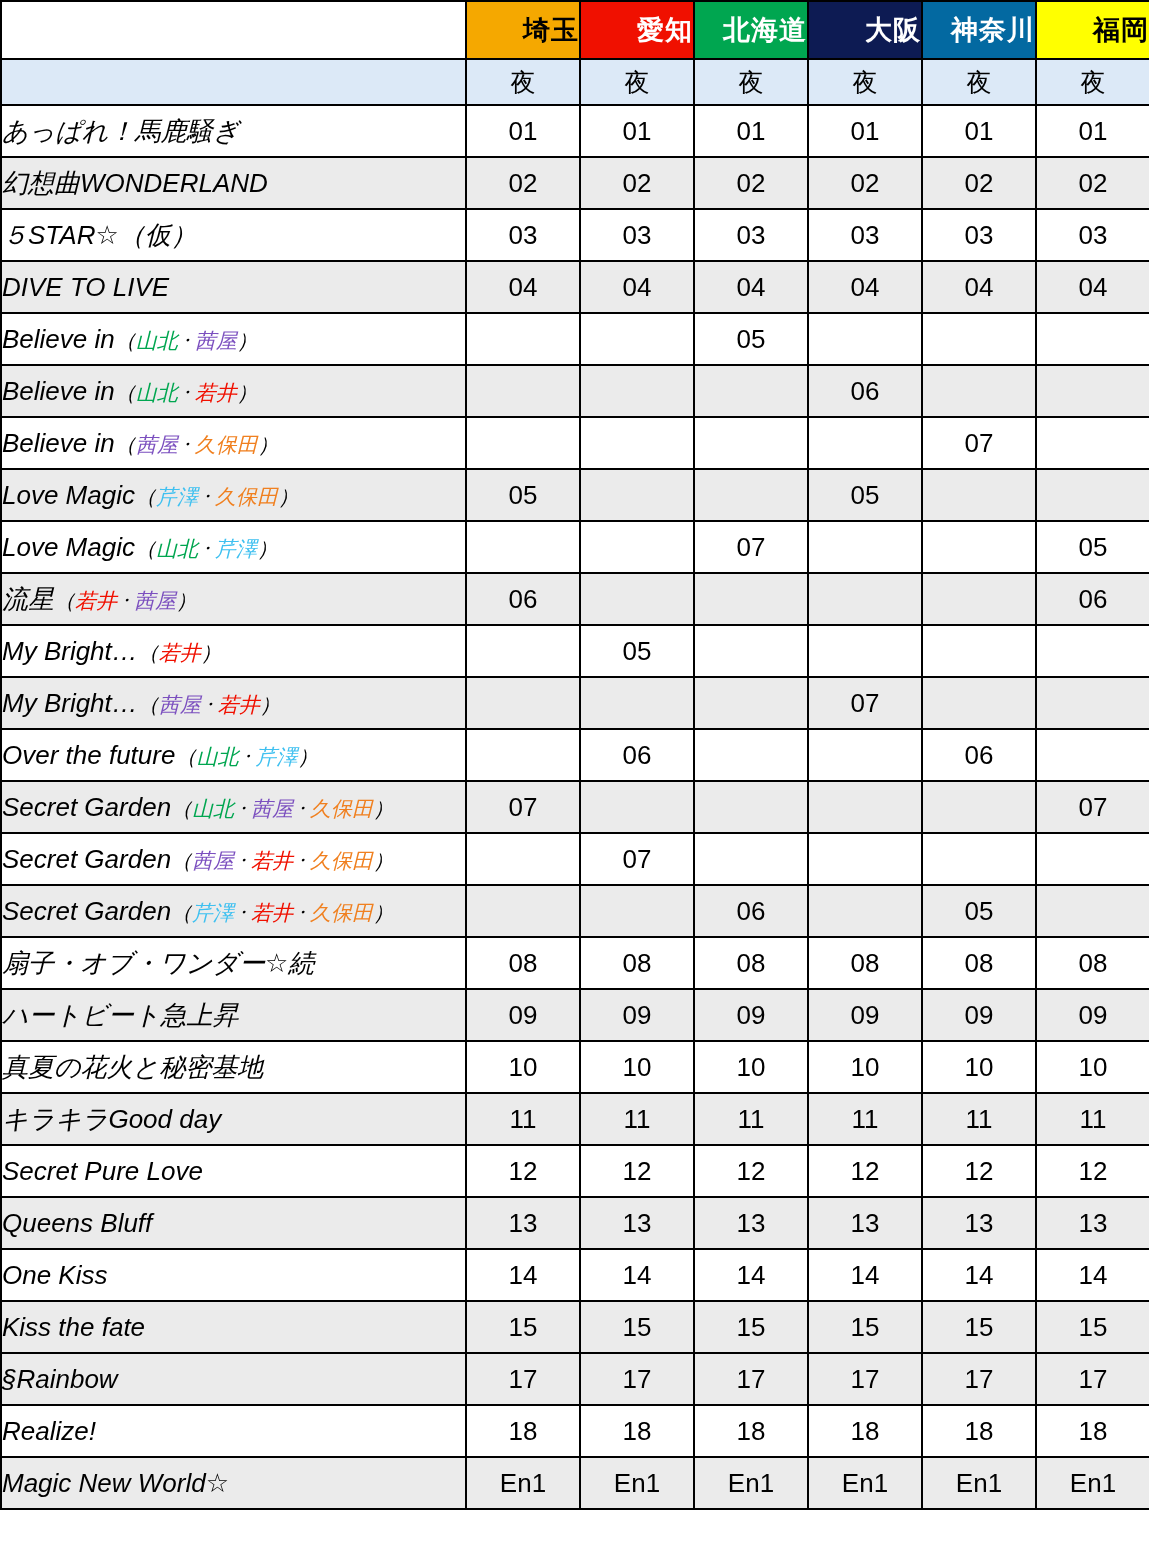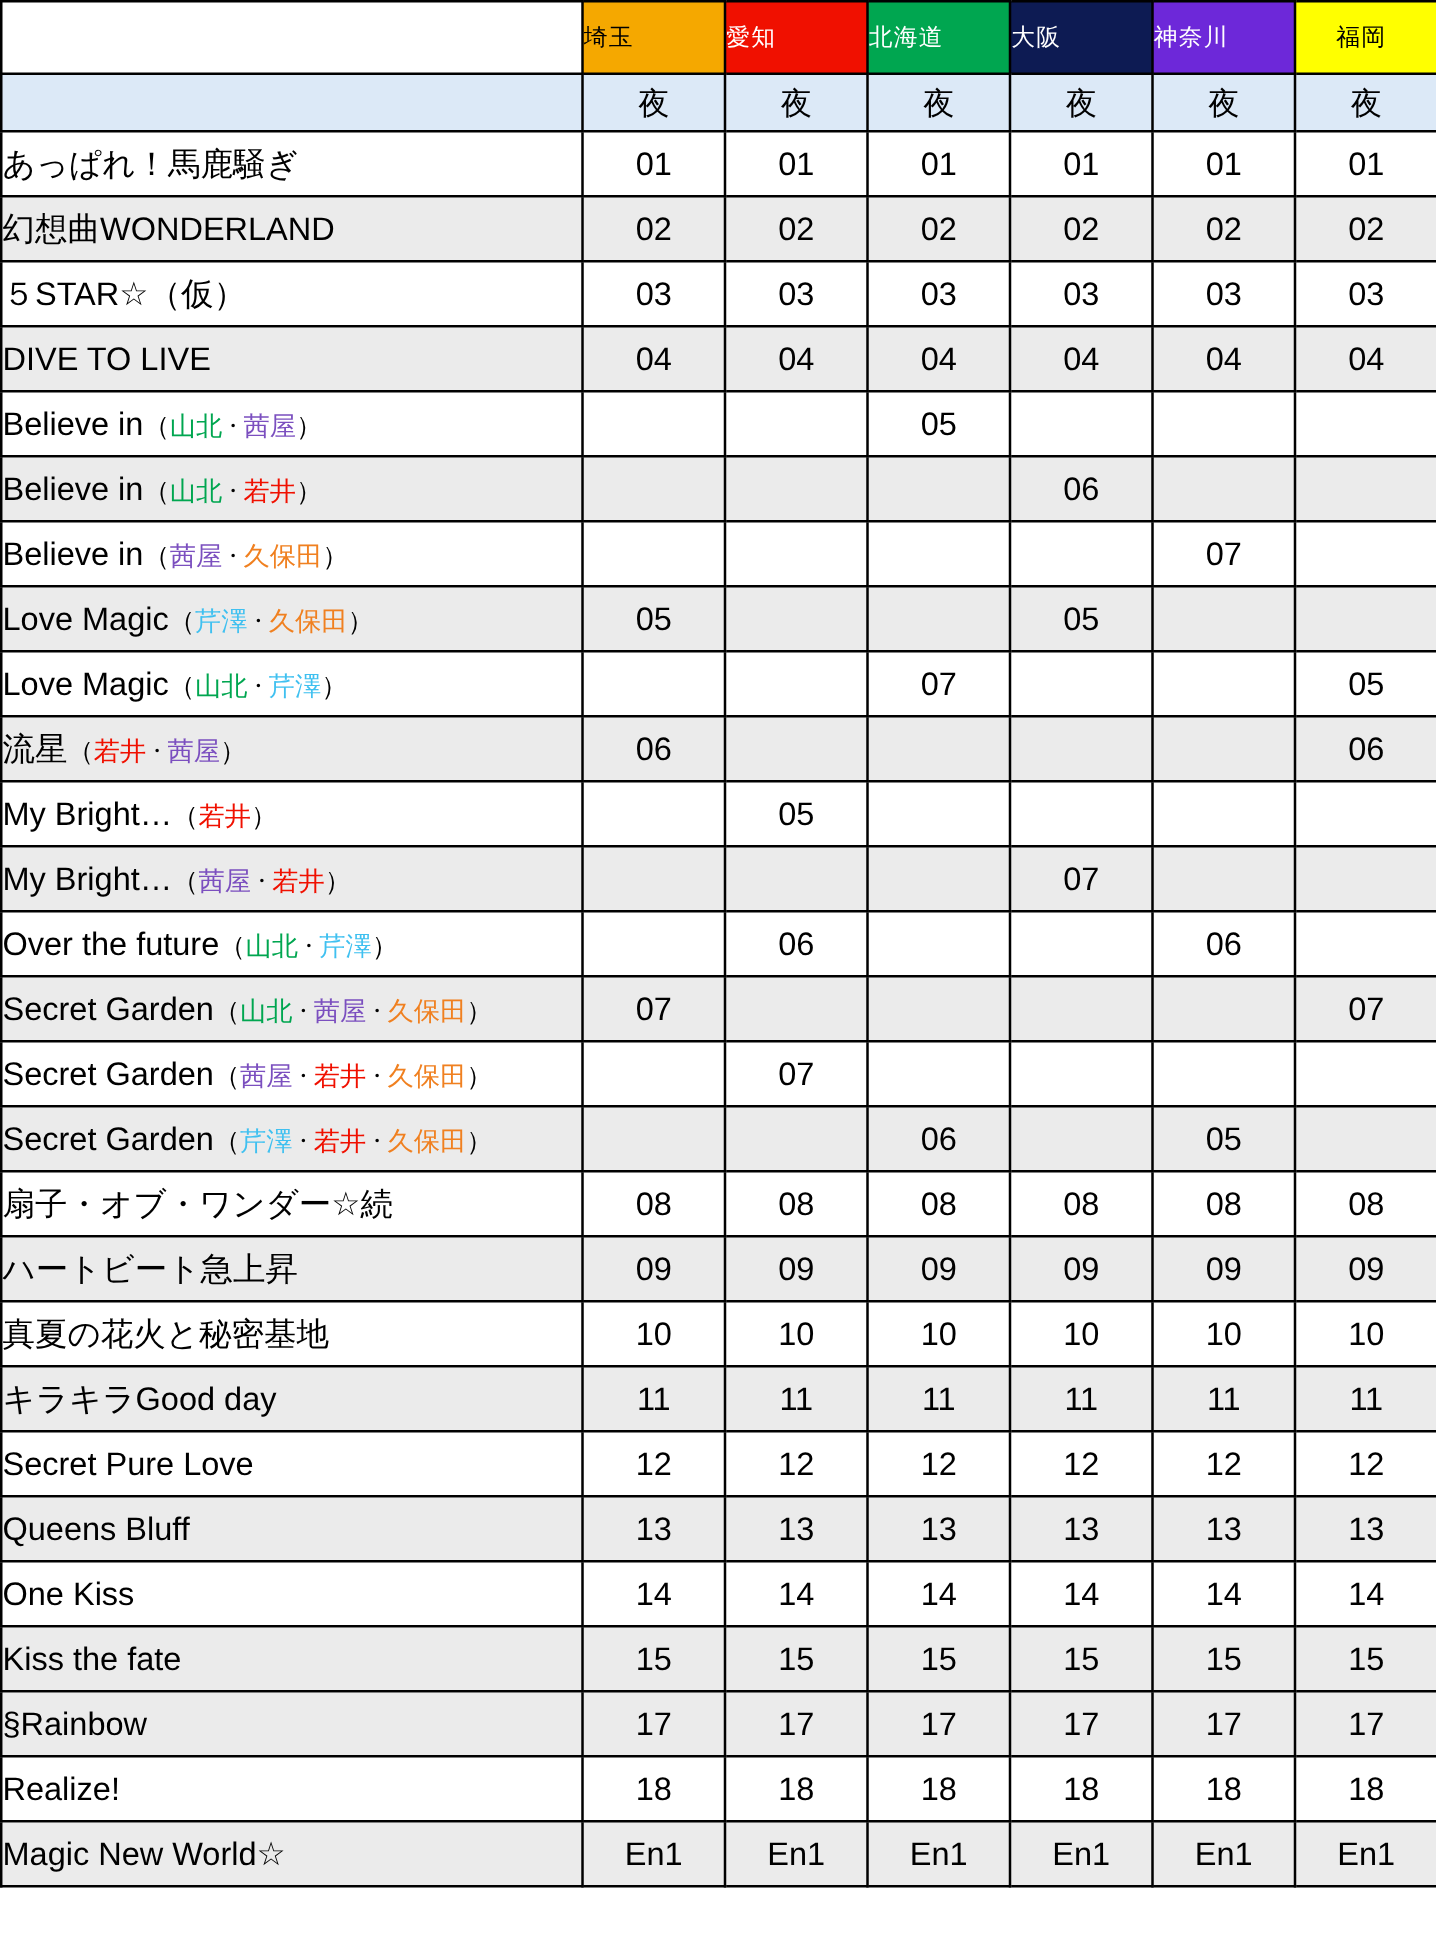--- a/index.html
+++ b/index.html
@@ -22,23 +22,23 @@
     padding: 0;
     margin: 0;
   }
   
   col.c-song  { width: 465px; }
   col.c-venue { width: 114px; }
 
   
   tr.venue-row th {
     height: 56px;
-    font-size: 19px;
-    font-weight: normal;
-    text-align: left;
+    font-size: 27px;
+    font-weight: bold;
+    text-align: right;
     vertical-align: middle;
     letter-spacing: 1px;
   }
   th.corner {
     background: #ffffff;
     border: 2px solid #000000;
   }
   
   tr.time-row td {
     height: 44px;
@@ -55,20 +55,21 @@
   tr.song-row td {
     height: 50px;
     vertical-align: middle;
   }
   td.song {
     font-size: 26px;
     padding-left: 8px;
     color: #000;
     white-space: nowrap;
     overflow: hidden;
+    font-style: italic;
   }
   td.num {
     text-align: center;
     font-size: 26px;
     color: #000;
   }
   tr.shade td { background: #ebebeb; }
   tr.plain td { background: #ffffff; }
 
   .members {
@@ -90,21 +91,21 @@
       <col class="c-venue">
       <col class="c-venue">
   </colgroup>
   <thead>
     <tr class="venue-row">
       <th class="corner"></th>
     <th style="background: rgb(245, 168, 0); color: rgb(0, 0, 0);">埼玉</th>
         <th style="background: rgb(240, 16, 0); color: rgb(255, 255, 255);">愛知</th>
         <th style="background: rgb(0, 166, 80); color: rgb(255, 255, 255);">北海道</th>
         <th style="background: rgb(13, 27, 83); color: rgb(255, 255, 255); margin-left: 23px;">大阪</th>
-        <th style="background: #6d28d9; color: rgb(255, 255, 255);">神奈川</th>
+        <th style="background: #0369a1; color: rgb(255, 255, 255);">神奈川</th>
         <th style="background: rgb(255, 255, 0); color: rgb(0, 0, 0); padding-left: 32px;">福岡</th>
       </tr>
     <tr class="time-row">
       <td class="corner2"></td>
     <td>夜</td>
         <td>夜</td>
         <td>夜</td>
         <td>夜</td>
         <td>夜</td>
         <td>夜</td>

